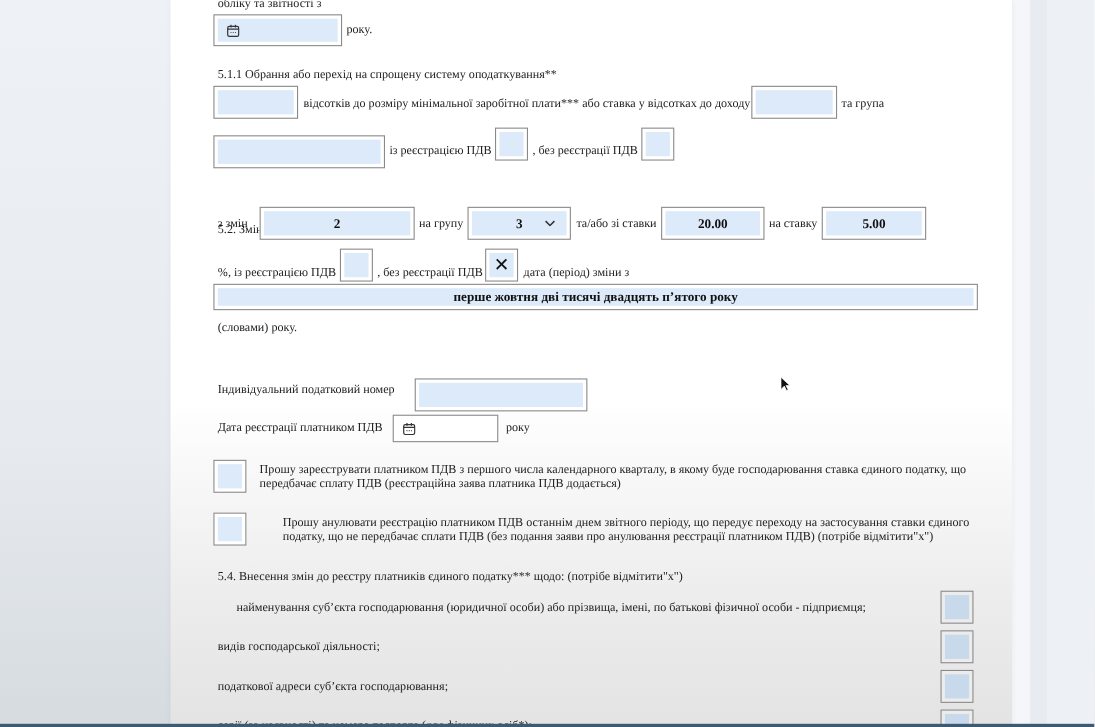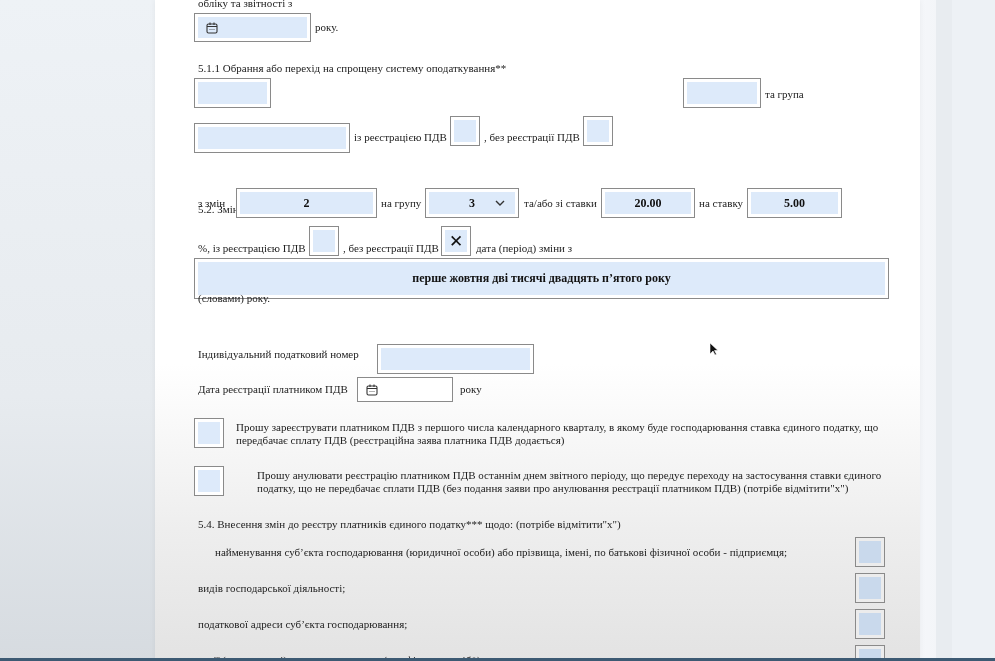--- a/index.html
+++ b/index.html
@@ -60,20 +60,21 @@
         </svg>
       <span></span>
     </div>
   </div>
   <span class="txt" style="left:160px; top:21px;">року.</span>
 
   <span class="txt" style="left:43px; top:62px;">5.1.1 Обрання або перехід на спрощену систему оподаткування**</span>
   <div class="box" style="left:39px; top:78px; width:77px; height:30px;">
       <div class="fill"></div>
     </div>
+  <span class="txt" style="left:121px; top:88px;">відсотків до розміру мінімальної заробітної плати*** або ставка у відсотках до доходу</span>
   <div class="box" style="left:528px; top:78px; width:78px; height:30px;">
       <div class="fill"></div>
     </div>
   <span class="txt" style="left:610px; top:88px;">та група</span>
 
   <div class="box" style="left:39px; top:123px; width:156px; height:30px;">
       <div class="fill"></div>
     </div>
   <span class="txt" style="left:199px; top:131px;">із реєстрацією ПДВ</span>
   <div class="box" style="left:295px; top:116px; width:30px; height:30px;">
@@ -110,21 +111,21 @@
   <span class="txt" style="left:43px; top:242px;">%, із реєстрацією ПДВ</span>
   <div class="box" style="left:154px; top:226px; width:30px; height:30px;">
       <div class="fill"></div>
     </div>
   <span class="txt" style="left:188px; top:242px;">, без реєстрації ПДВ</span>
   <div class="box" style="left:286px; top:226px; width:30px; height:30px;">
     <div class="fill" style="font-size:17px; font-weight:normal; font-family:'DejaVu Sans',sans-serif;">✕</div>
   </div>
   <span class="txt" style="left:321px; top:242px;">дата (період) зміни з</span>
 
-  <div class="box" style="left:39px; top:258px; width:695px; height:41px;">
+  <div class="box" style="left:39px; top:258px; width:695px; height:24px;">
       <div class="fill" style="font-size:12px;">перше жовтня дві тисячі двадцять п’ятого року</div>
     </div>
   <span class="txt" style="left:43px; top:292px;">(словами) року.</span>
 
   <span class="txt" style="left:43px; top:348px;">Індивідуальний податковий номер</span>
   <div class="box" style="left:222px; top:344px; width:157px; height:30px;">
       <div class="fill"></div>
     </div>
   <span class="txt" style="left:43px; top:383px;">Дата реєстрації платником ПДВ</span>
   <div class="box" style="left:202px; top:377px; width:96px; height:25px; padding:0;">

